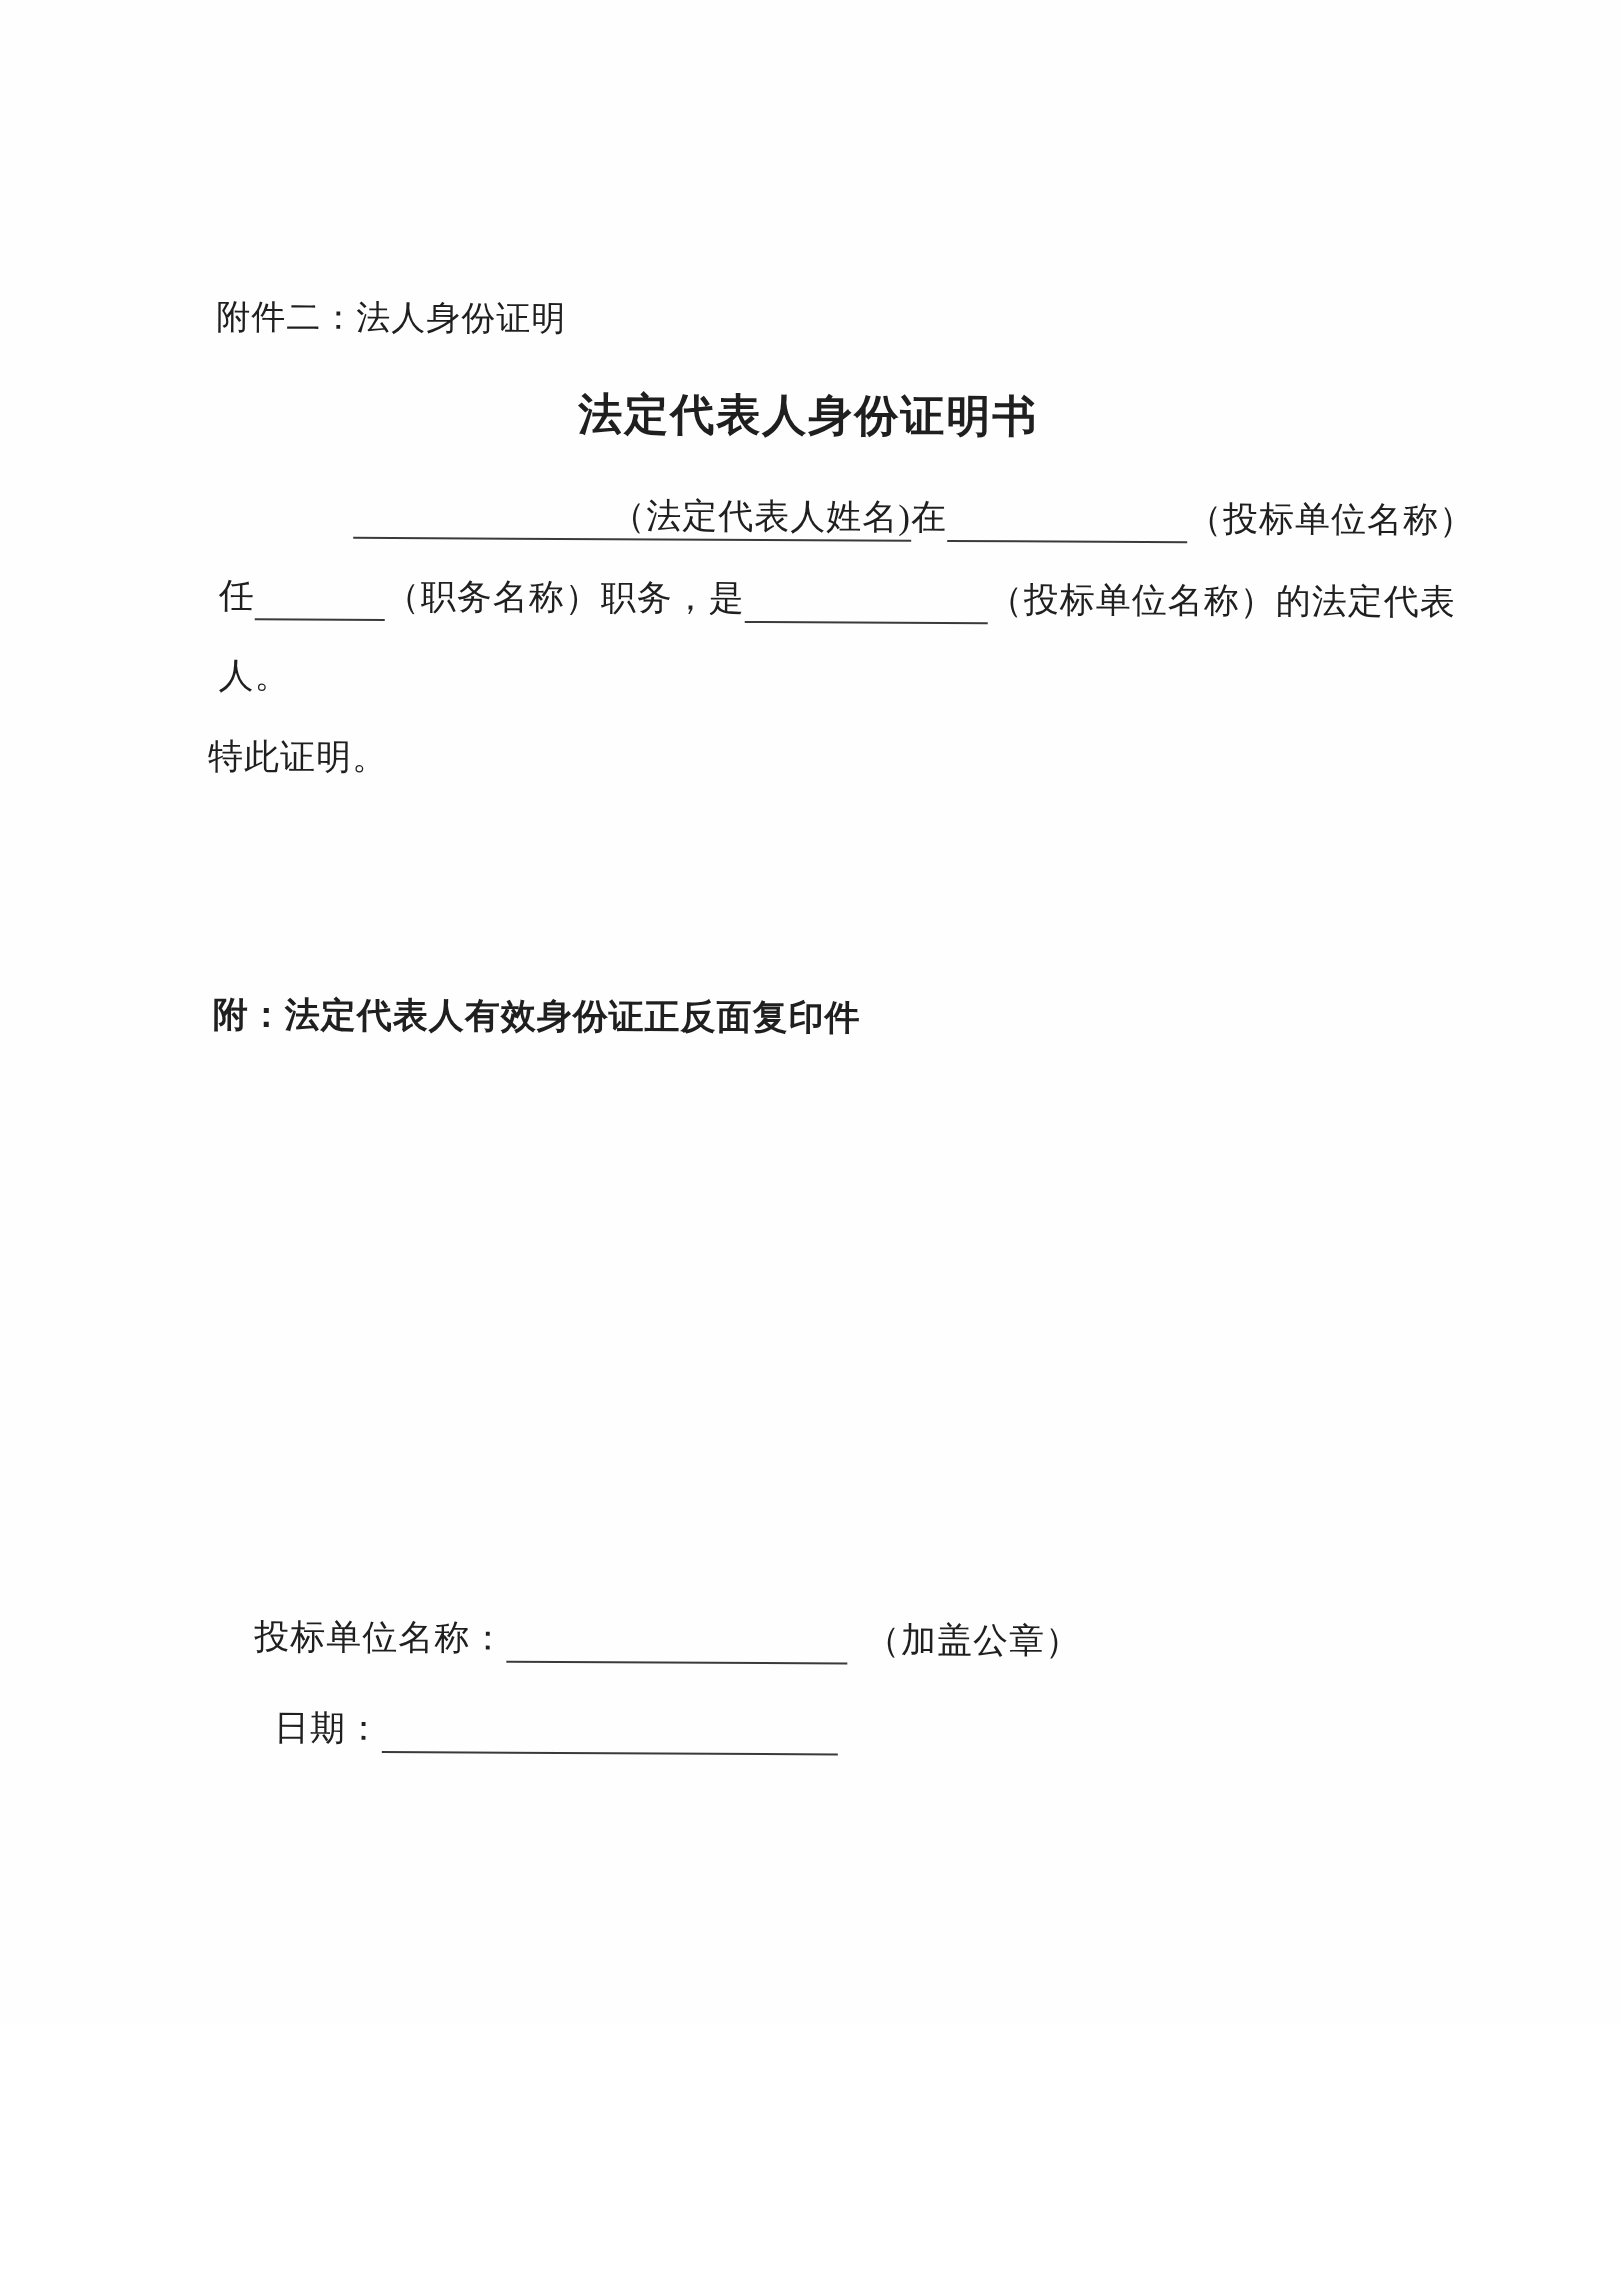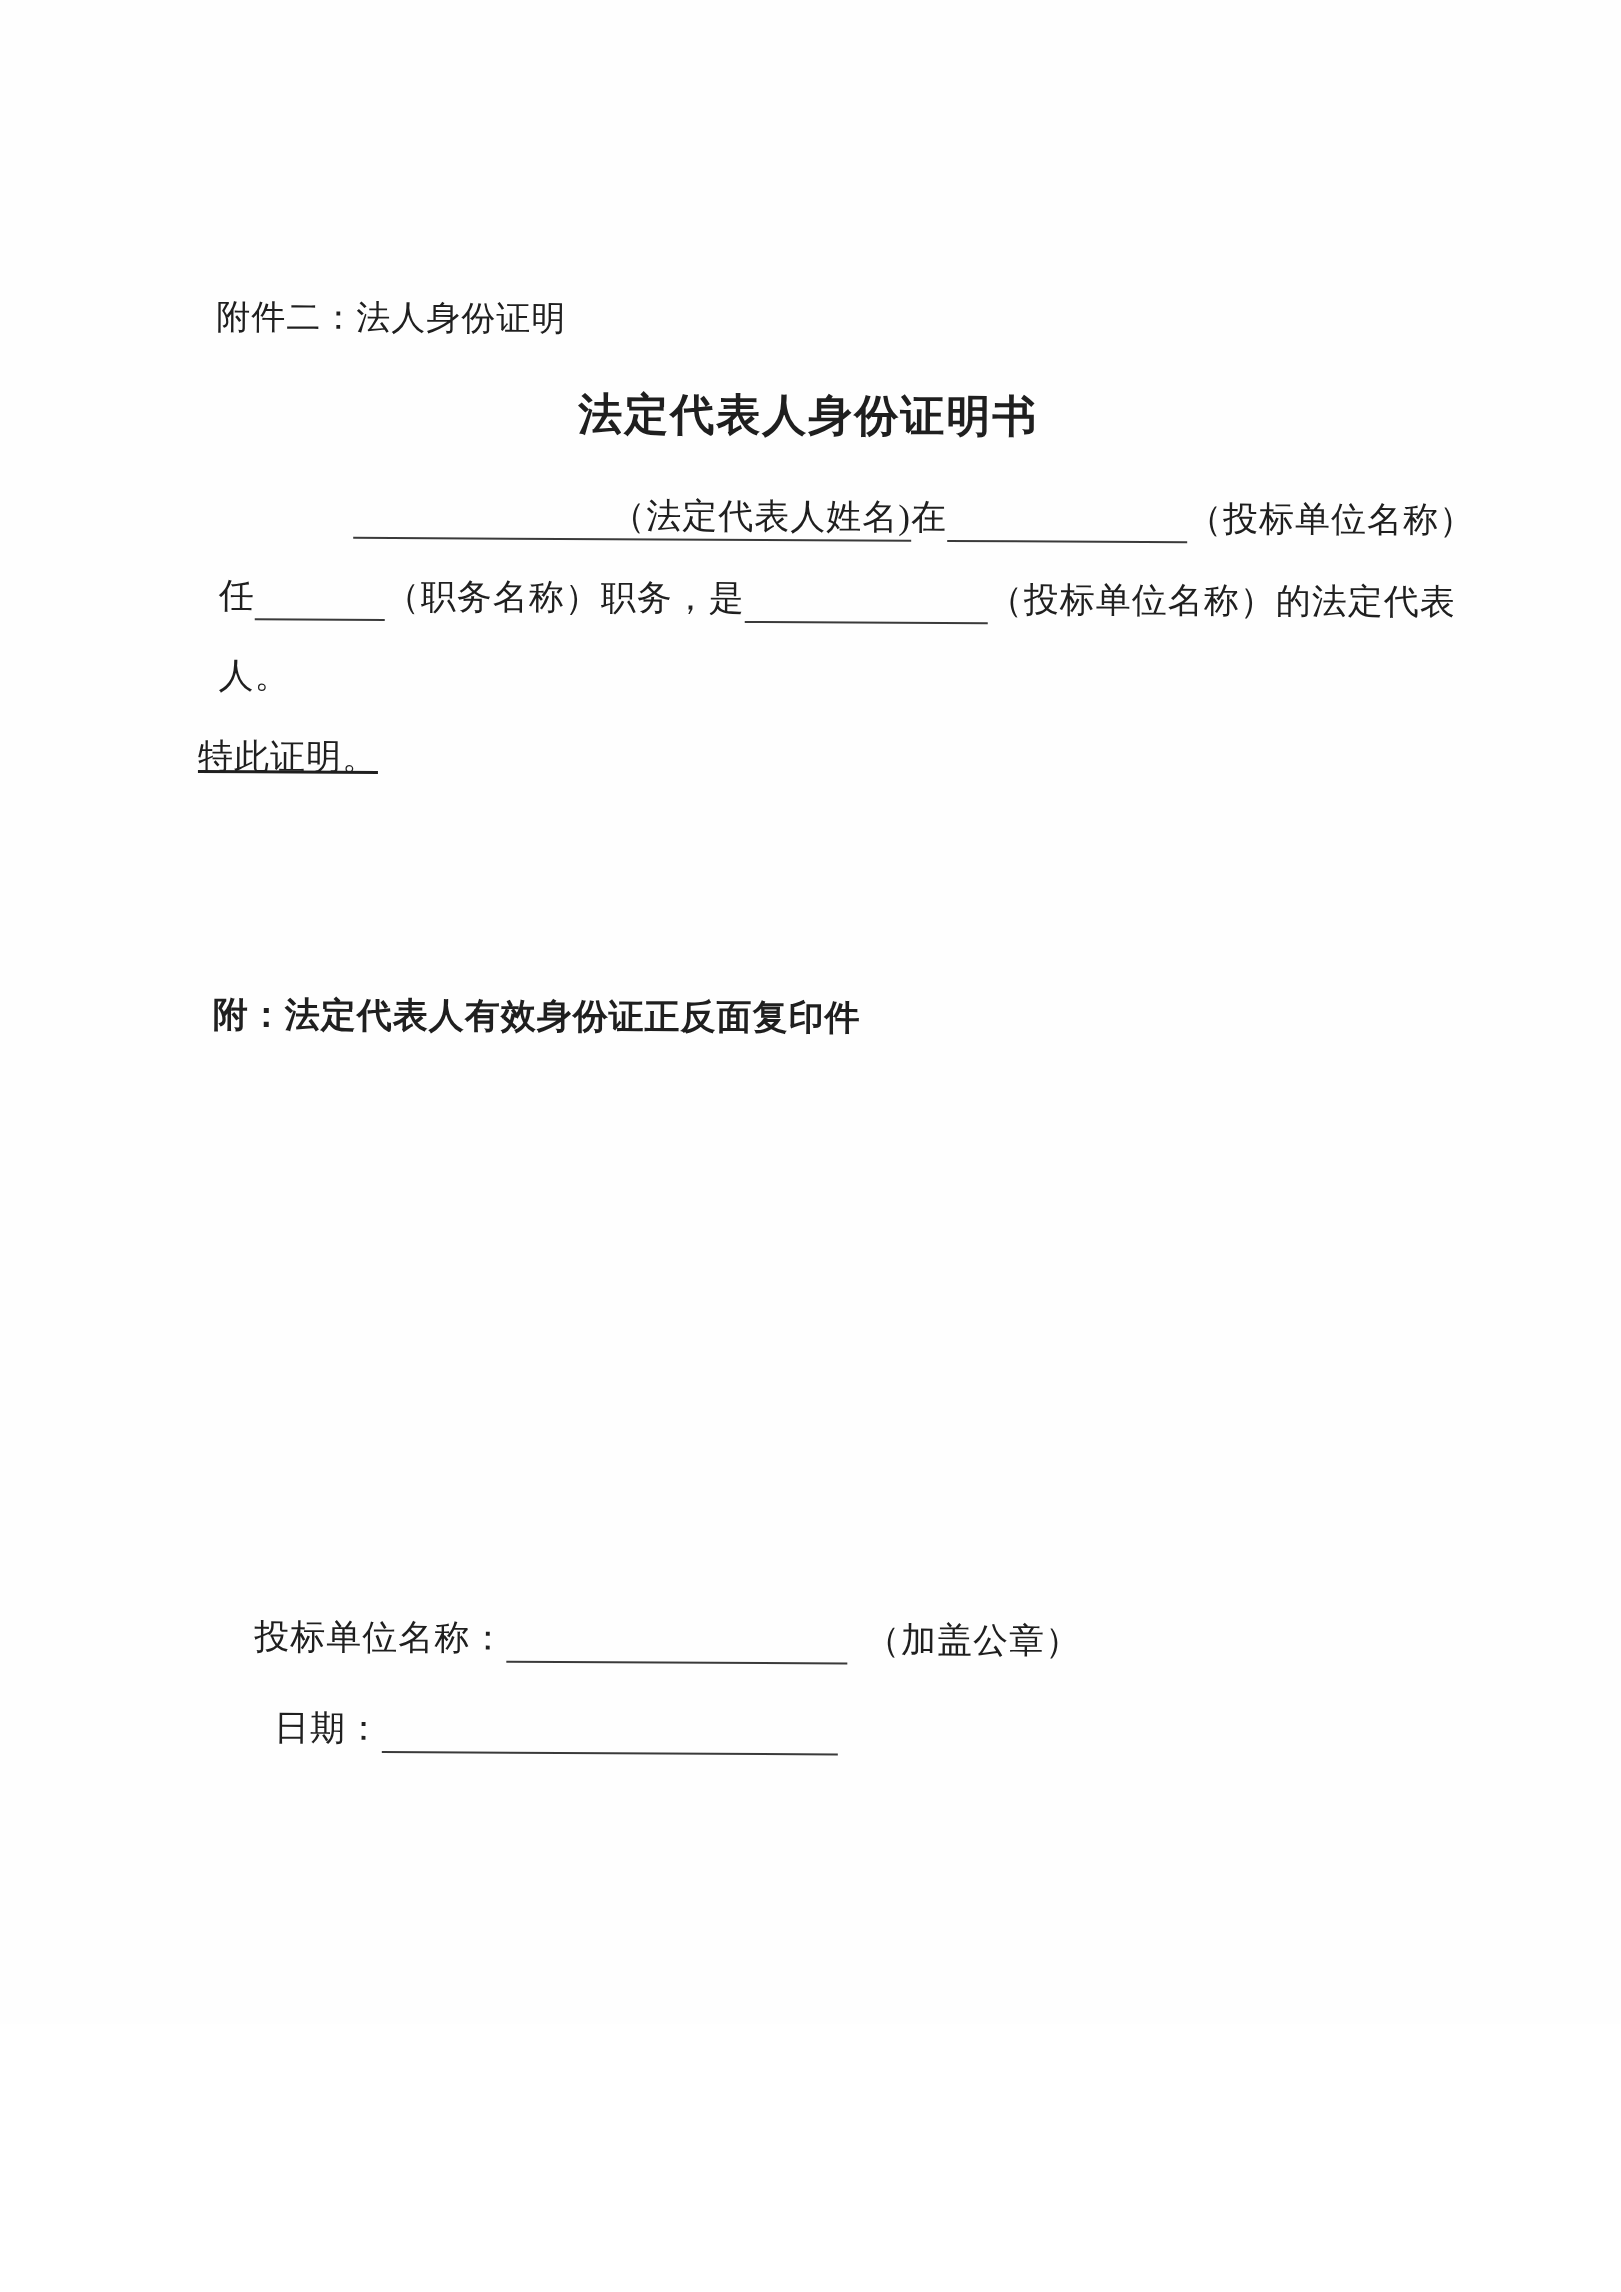--- a/index.html
+++ b/index.html
@@ -41,21 +41,21 @@
     top: 388px;
     width: 1621px;
     text-align: center;
     font-size: 44px;
     font-weight: bold;
     letter-spacing: 2px;
   }
   .l1 { left: 356px; top: 489px; }
   .l2 { left: 222px; top: 571px; }
   .l3 { left: 222px; top: 651px; }
-  .l4 { left: 202px; top: 732px; text-decoration: underline; }
+  .l4 { left: 212px; top: 732px; }
   .note {
     left: 218px;
     top: 990px;
     font-weight: bold;
   }
   .f1 { left: 263px; top: 1612px; }
   .f2 { left: 283px; top: 1703px; }
 
   .ul-group {
     display: inline-block;

